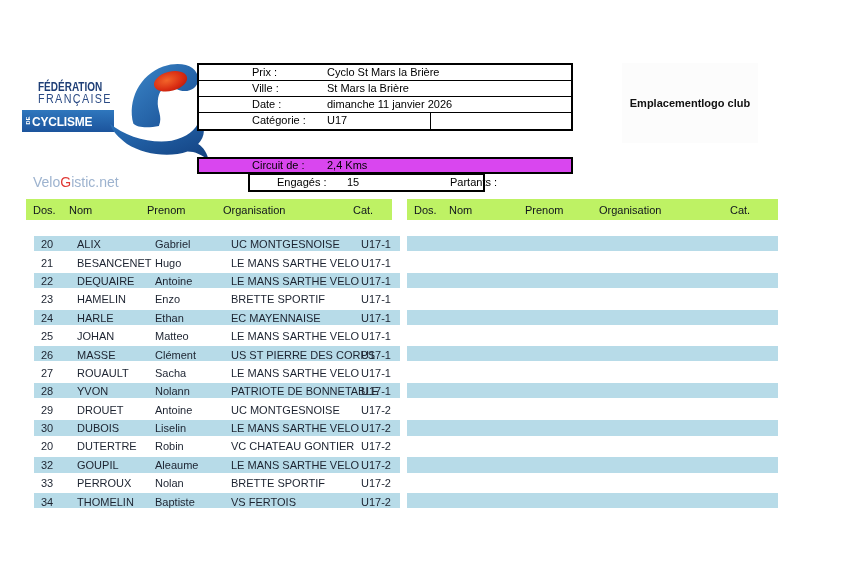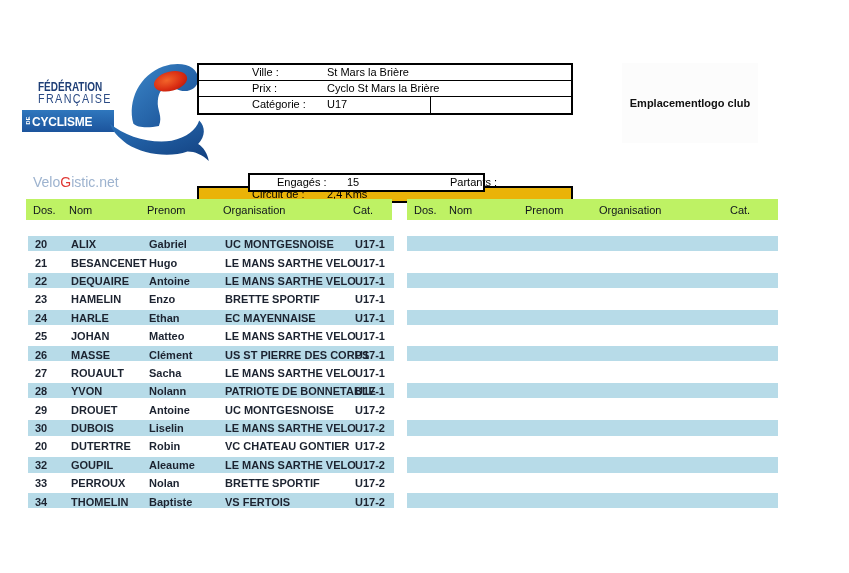--- a/index.html
+++ b/index.html
@@ -41,21 +41,21 @@
   .wm-g { color:#e03a36; }
 
   
   .form-box { position:absolute; left:197px; top:63px; width:376px; border:2px solid #000; background:#fff; }
   .form-row { position:relative; height:16px; border-bottom:1px solid #000; }
   .form-row:last-child { border-bottom:none; }
   .form-label { position:absolute; left:53px; top:0; line-height:15px; font-size:11px; white-space:nowrap; }
   .form-value { position:absolute; left:128px; top:0; line-height:15px; font-size:11px; white-space:nowrap; }
   .cat-divider { position:absolute; left:231px; top:0; bottom:0; width:1px; background:#000; }
 
-  .circuit-box { position:absolute; left:197px; top:157px; width:376px; height:17px; border:2px solid #000; background:#eab308;margin-top:29px; }
+  .circuit-box { position:absolute; left:197px; top:157px; width:376px; height:17px; border:2px solid #000; background:#d946ef; }
   .circuit-box .form-label { line-height:13px; }
   .circuit-box .form-value { line-height:13px; }
 
   .engages-box { position:absolute; left:248px; top:173px; width:237px; height:19px; border:2px solid #000; background:#fff; }
   .engages-label  { position:absolute; left:27px;  top:0; line-height:15px; font-size:11px; white-space:nowrap; }
   .engages-value  { position:absolute; left:97px;  top:0; line-height:15px; font-size:11px; }
   .partants-label { position:absolute; left:162px; top:0; line-height:15px; font-size:11px; white-space:nowrap;padding-left:38px; }
   .partants-value { position:absolute; left:222px; top:0; line-height:15px; font-size:11px; }
 
   
@@ -68,21 +68,21 @@
   
   .tbl-header {
     position:absolute; top:199px; height:21px; background:#bef264;
     display:grid; align-items:center; font-size:11px; color:#10141d;
   }
   .tbl-header .cell { padding-left:7px; white-space:nowrap; }
   .tbl-left-h  { left:26px;  width:366px; grid-template-columns:36px 78px 76px 130px 46px; }
   .tbl-right-h { left:407px; width:371px; grid-template-columns:35px 76px 74px 131px 55px; }
 
   .tbl-body { position:absolute; top:235px; }
-  .tbl-left-b  { left:28px;  width:366px;font-weight:bold; }
+  .tbl-left-b  { left:34px;  width:366px; }
   .tbl-right-b { left:407px; width:371px; }
   .tbl-row {
     display:grid; height:18.4px; font-size:11px; color:#1c2330; align-items:center;
   }
   .tbl-left-b  .tbl-row { grid-template-columns:36px 78px 76px 130px 46px; }
   .tbl-right-b .tbl-row { grid-template-columns:35px 76px 74px 131px 55px; }
   .tbl-row:nth-child(odd) {
     background:linear-gradient(180deg, #ffffff 0 1px, #b7dbe8 1px 16.5px, #ffffff 16.5px 100%);
   }
   .tbl-row .cell { padding-left:7px; white-space:nowrap; overflow:visible; }
@@ -123,26 +123,30 @@
       <ellipse cx="59" cy="22" rx="16" ry="9" transform="rotate(-15 59 22)" fill="url(#gr1)"></ellipse>
     </svg>
   </div>
 
   <div class="watermark">
     <span>Velo</span><span class="wm-g">G</span><span>istic.net</span>
   </div>
 
   <div class="form-box">
     <div class="form-row">
+      <span class="form-label">Prix :</span>
+      <span class="form-value">Cyclo St Mars la Brière</span>
+    </div>
+    <div class="form-row">
       <span class="form-label">Ville :</span>
       <span class="form-value">St Mars la Brière</span>
     </div>
     <div class="form-row">
-      <span class="form-label">Prix :</span>
-      <span class="form-value">Cyclo St Mars la Brière</span>
+      <span class="form-label">Date :</span>
+      <span class="form-value">dimanche 11 janvier 2026</span>
     </div>
     <div class="form-row">
       <span class="form-label">Catégorie :</span>
       <span class="form-value">U17</span>
       <span class="cat-divider"></span>
     </div>
   </div>
 
   <div class="circuit-box">
     <span class="form-label">Circuit de :</span>

